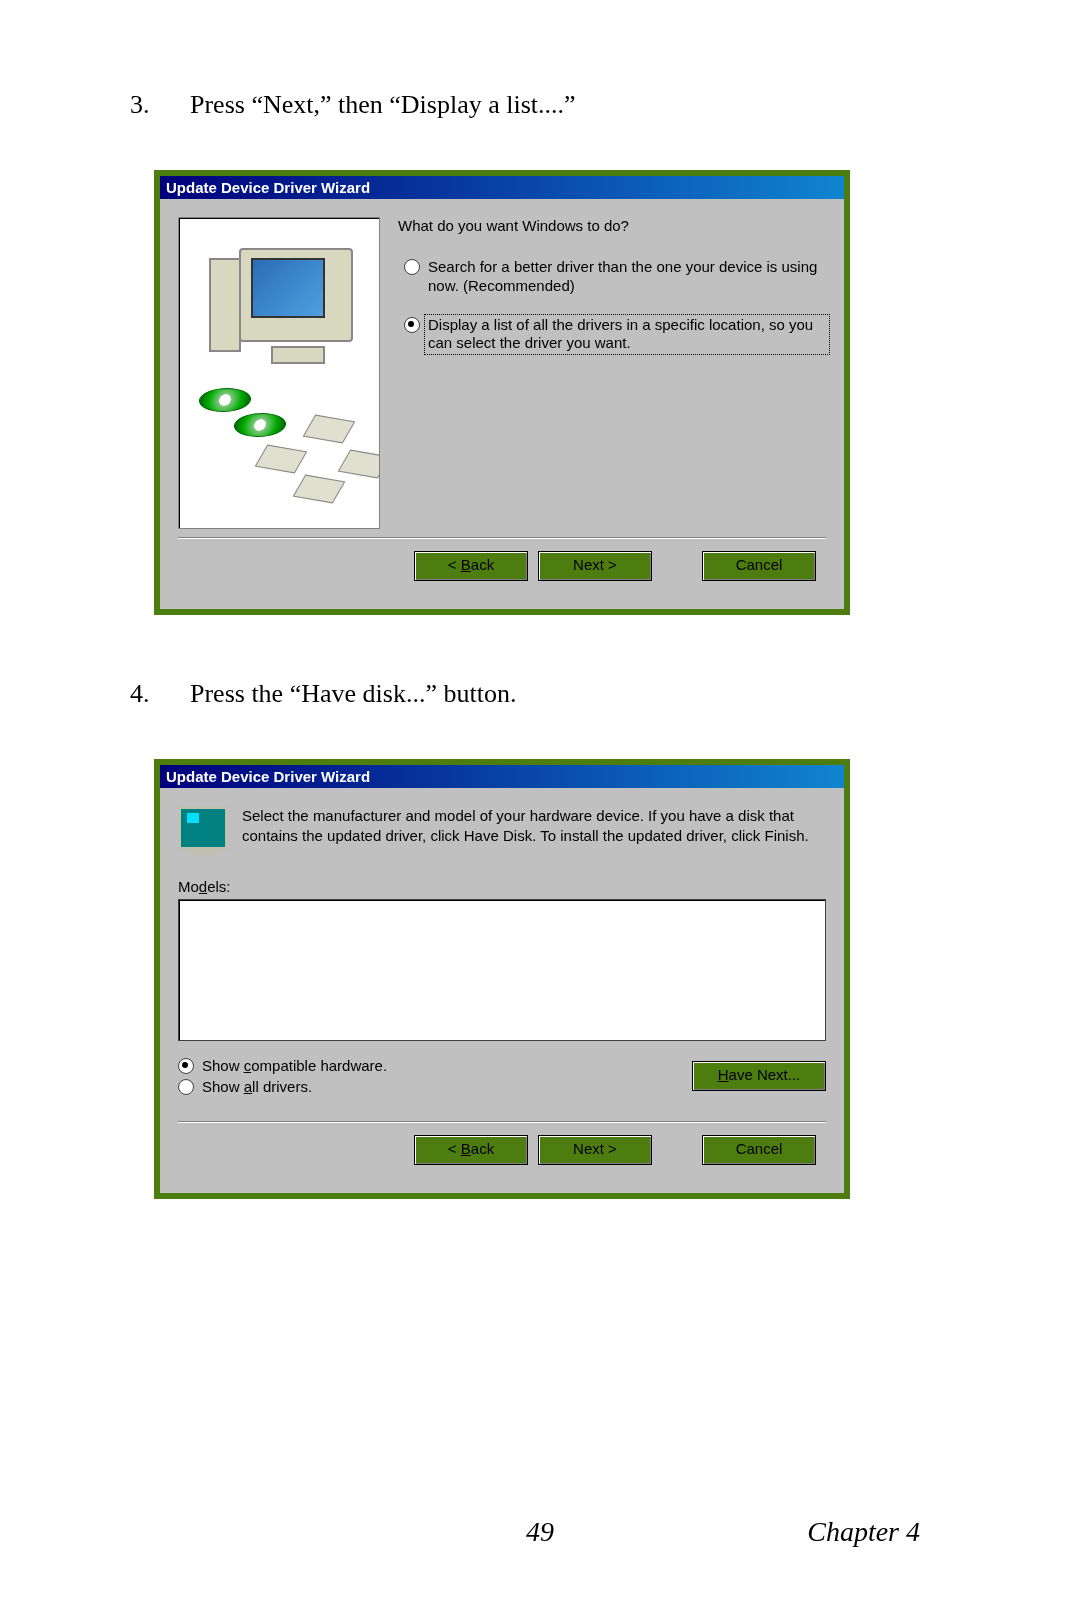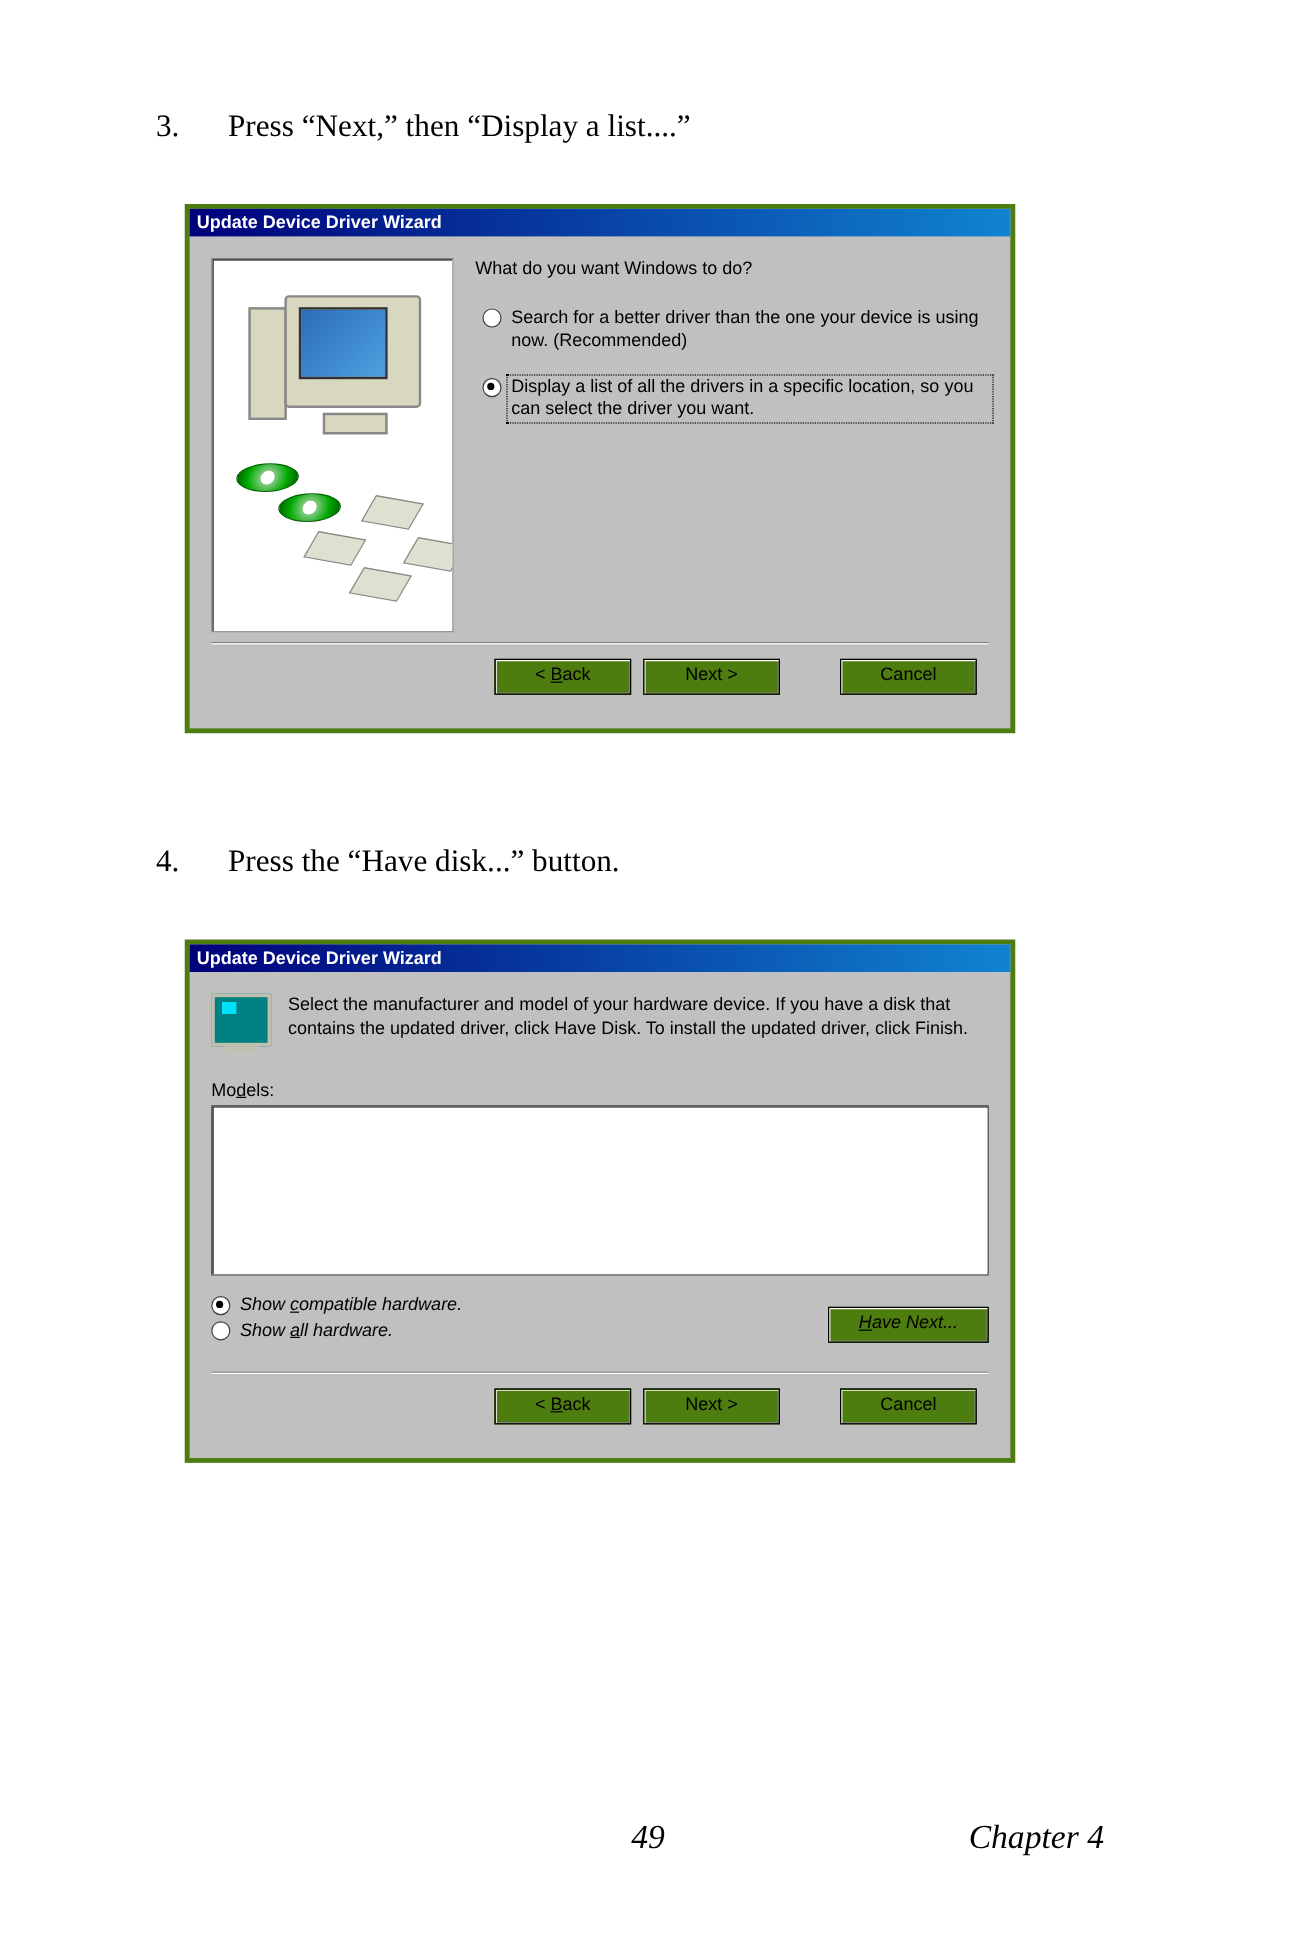--- a/index.html
+++ b/index.html
@@ -19,25 +19,25 @@
     display: flex;
     margin-bottom: 50px;
   }
   .instruction .num {
     width: 60px;
     flex-shrink: 0;
   }
   .dialog {
     margin-left: 24px;
     width: 684px;
-    border: 4px solid #4d7c0f;
+    border: 6px solid #4d7c0f;
     background: #c0c0c0;
     font-family: "MS Sans Serif", Arial, sans-serif;
     font-size: 15px;
-    margin-bottom: 92px;
+    margin-bottom: 64px;
   }
   .titlebar {
     background: linear-gradient(to right, #00007b, #1084d0);
     color: #fff;
     font-weight: bold;
     padding: 3px 6px;
     font-size: 15px;
   }
   .dlg-body {
     padding: 18px 18px 24px 18px;
@@ -197,22 +197,21 @@
   .models-label { margin-bottom:4px; }
   .listbox {
     height: 140px;
     background:#fff;
     border:1px solid #404040;
     box-shadow: inset 1px 1px 0 #000;
     margin-bottom: 14px;
   }
   .filter-row {
     display:flex;
-    align-items:flex-end;
-    font-style:italic;
+    align-items:center;
   }
   .filter-col { flex:1; }
   .filter-opt {
     display:flex;
     align-items:center;
     gap:8px;
     padding:2px 0;
   }
   .have-disk-wrap {
     display:flex;
@@ -298,21 +297,21 @@
         <div class="filter-col">
           <div class="filter-opt">
             <span class="radio checked"></span>
             <span>
               <span>Show </span><span class="u">c</span><span>ompatible hardware.</span>
             </span>
           </div>
           <div class="filter-opt">
             <span class="radio"></span>
             <span>
-              <span>Show </span><span class="u">a</span><span>ll hardware.</span>
+              <span>Show </span><span class="u">a</span><span>ll drivers.</span>
             </span>
           </div>
         </div>
         <div class="have-disk-wrap">
           <div class="win-btn" style="min-width:120px">
             <span class="u">H</span><span>ave Next...</span>
           </div>
         </div>
       </div>
       <div class="sep" style="margin-top:24px"></div>

